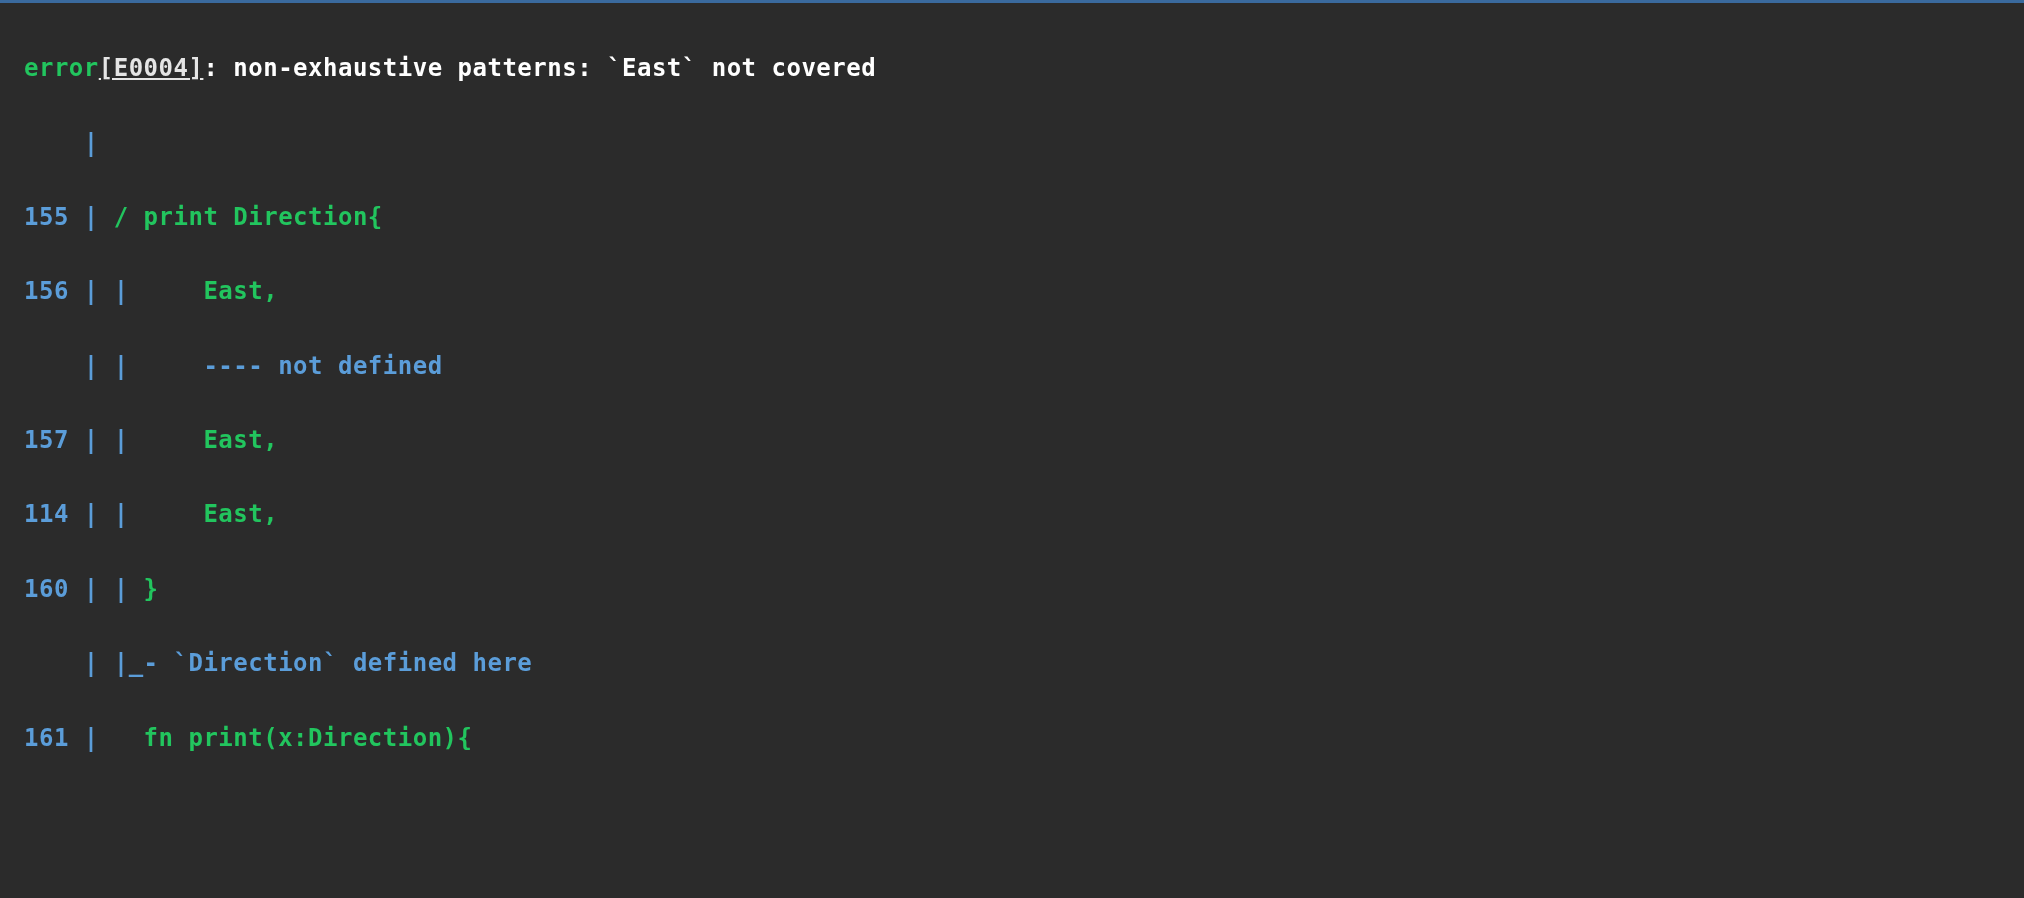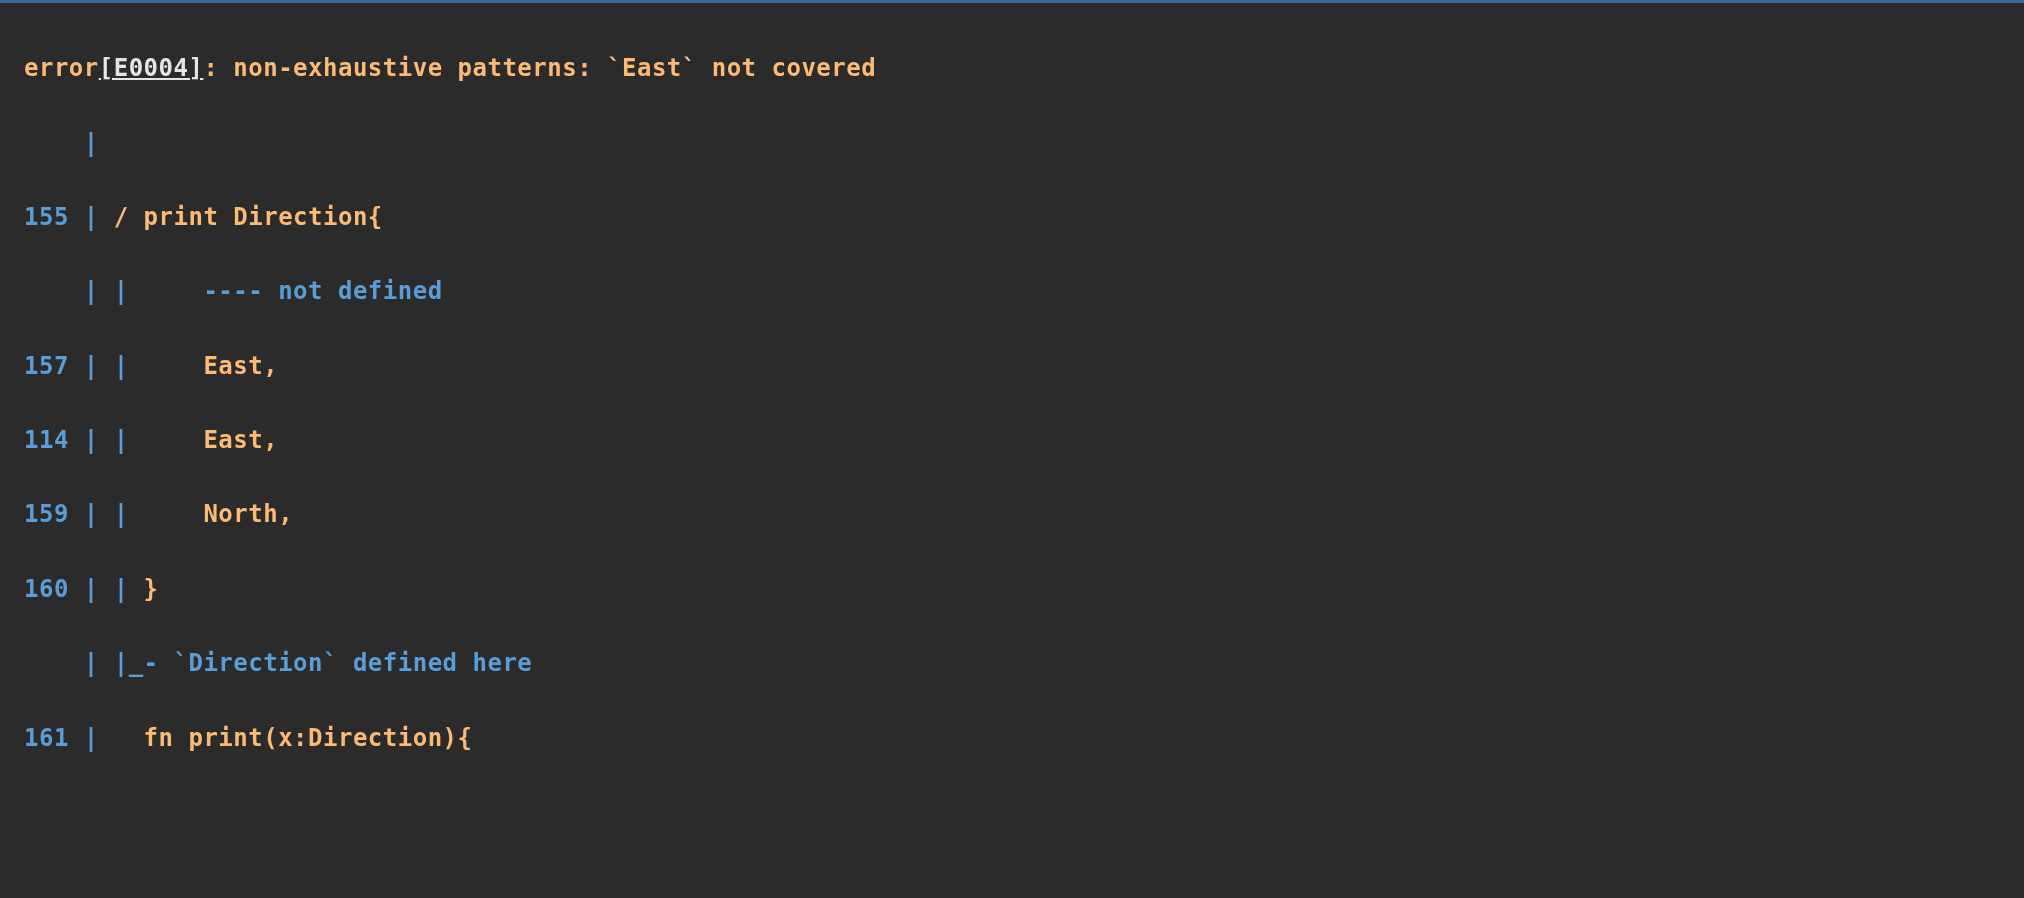--- a/index.html
+++ b/index.html
@@ -14,38 +14,38 @@
       letter-spacing: 0.5px;
     }
     .top-border {
       height: 3px;
       background-color: #3a6a9e;
     }
     .container {
       padding: 10px 0 30px 24px;
       white-space: pre;
     }
-    .red { color: #fdba74; }
+    .red { color: #22c55e; }
     .blue-link { color: #e5e5e5; text-decoration: underline; }
     .blue { color: #5b9dd9; }
-    .white { color: #fdba74; }
+    .white { color: #ffffff; }
     .bold { font-weight: bold; }
   </style>
 </head>
 <body>
 
 <div class="top-border"></div>
 <div class="container">
 <div><span class="red bold">error</span><span class="blue-link bold">[E0004]</span><span class="white bold">: non-exhaustive patterns: `East` not covered</span></div>
 <div><span class="blue bold">    |</span></div>
 <div><span class="blue bold">155 </span><span class="blue bold">| </span><span class="red">/ </span><span class="red">print Direction{</span></div>
+<div><span class="blue bold">156 </span><span class="blue bold">| | </span><span class="red">    East,</span></div>
 <div><span class="blue bold">    </span><span class="blue bold">| | </span><span class="blue bold">    ---- not defined</span></div>
 <div><span class="blue bold">157 </span><span class="blue bold">| | </span><span class="red">    East,</span></div>
 <div><span class="blue bold">114 </span><span class="blue bold">| | </span><span class="red">    East,</span></div>
-<div><span class="blue bold">159 </span><span class="blue bold">| | </span><span class="red">    North,</span></div>
 <div><span class="blue bold">160 </span><span class="blue bold">| | </span><span class="red">}</span></div>
 <div><span class="blue bold">    </span><span class="blue bold">| |_</span><span class="blue bold">- </span><span class="blue bold">`Direction` defined here</span></div>
 <div><span class="blue bold">161 </span><span class="blue bold">|   </span><span class="red">fn print(x:Direction){</span></div>
 
 
 
 
 
 </div>
 

